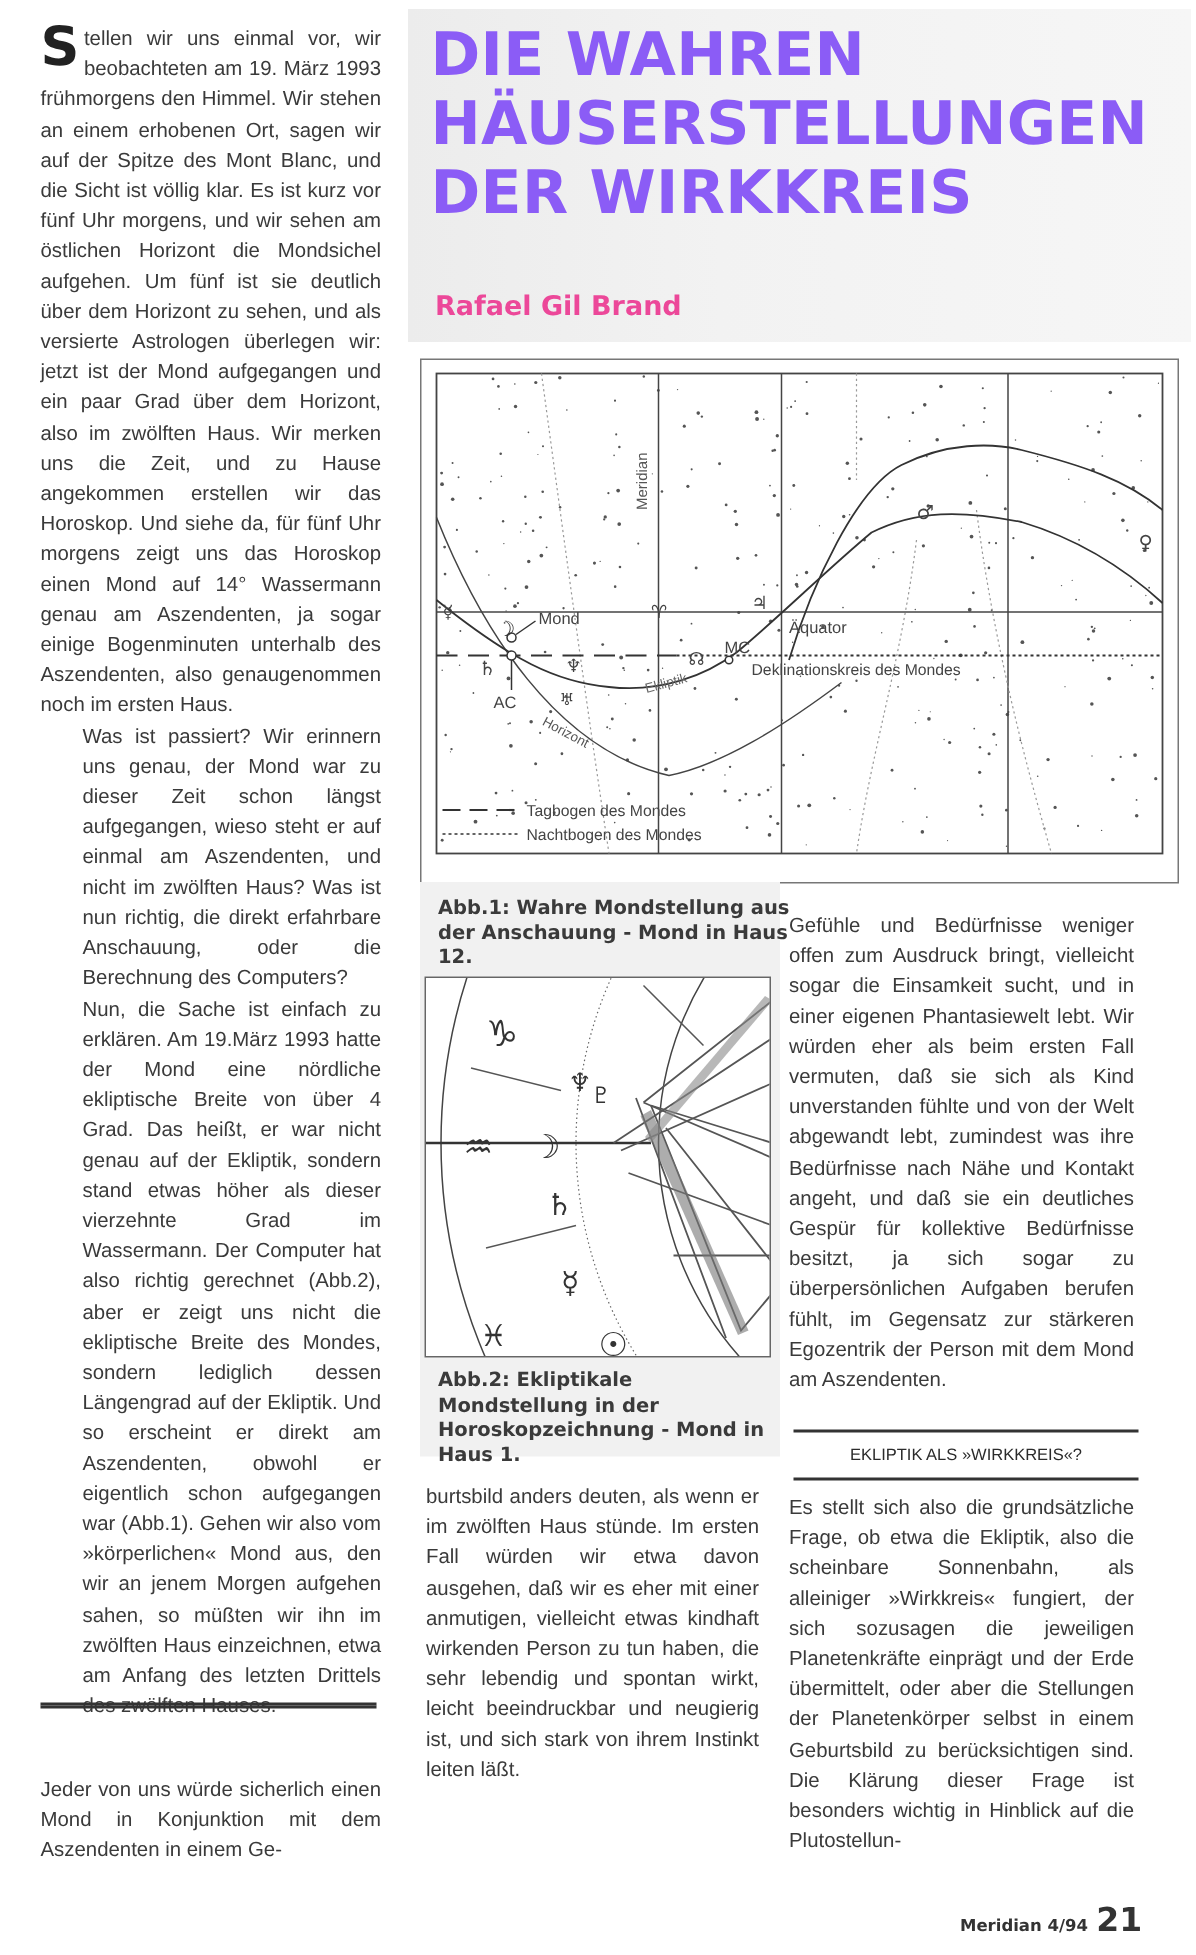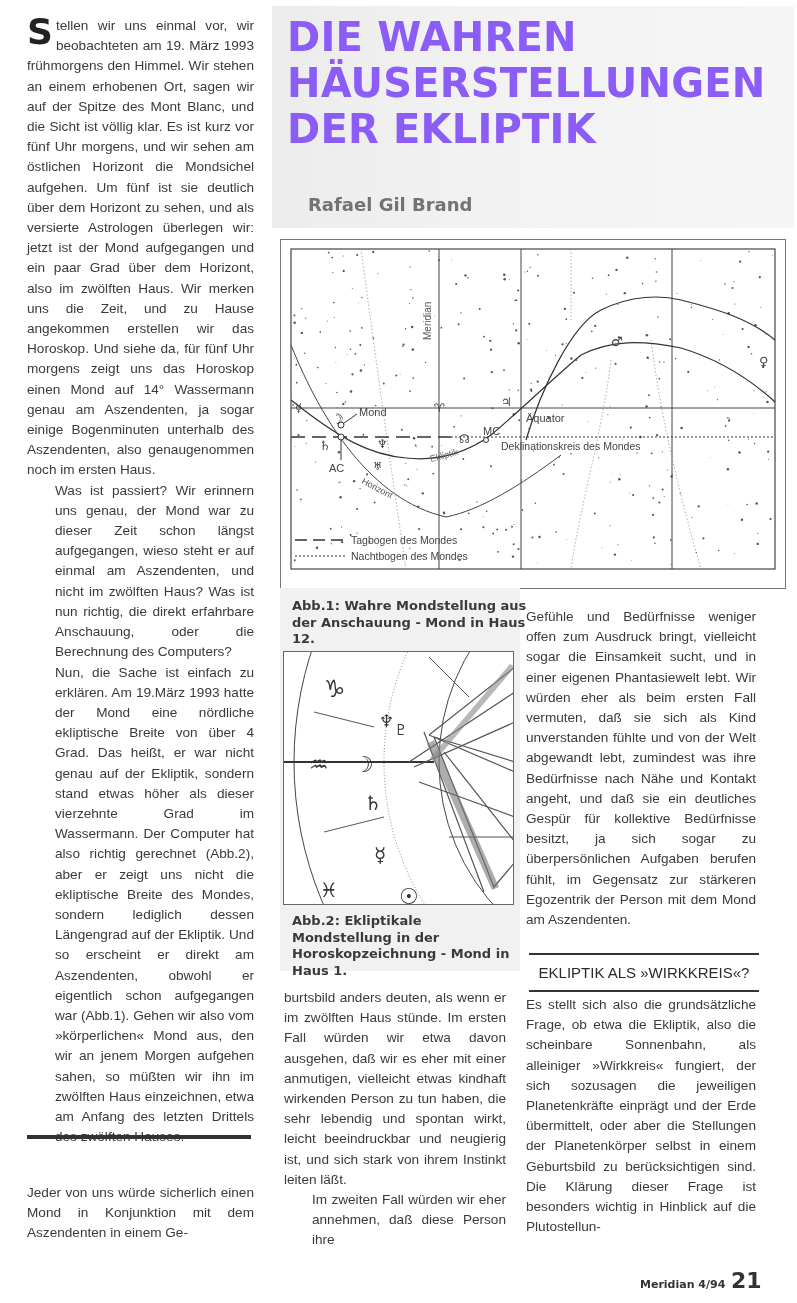--- a/index.html
+++ b/index.html
@@ -17,37 +17,37 @@
 
   .dropcap { float: left; font-family: "DejaVu Sans", sans-serif; font-weight: 900;
              font-size: 36px; line-height: 28px; color: #222; margin: 2px 3px 0 0; }
 
   .header-panel { position: absolute; left: 272px; top: 6px; width: 522px; height: 222px;
                   background: linear-gradient(90deg,#ececec 0%, #f2f2f2 40%, #f6f6f6 100%); }
   .title { position: absolute; left: 287px; top: 14px; width: 505px;
            font-family: "DejaVu Sans", sans-serif; font-weight: 900; font-size: 40px;
            line-height: 46px; color: #8b5cf6; letter-spacing: 0.2px; margin: 0; }
   .title span { display: block; }
-  .author { position: absolute; left: 308px; top: 194px; font-family: "DejaVu Sans", sans-serif;
-            font-weight: bold; font-size: 18px; color: #737373; text-align: center; }
+  .author { position: absolute; left: 290px; top: 194px; font-family: "DejaVu Sans", sans-serif;
+            font-weight: bold; font-size: 18px; color: #ec4899; text-align: center; }
 
   .fig1-frame { position: absolute; left: 280px; top: 239px; width: 506px; height: 350px;
                 border: 1px solid #777; background: #fff; box-sizing: border-box; }
   .fig1-frame svg { position: absolute; left: 0; top: 0; }
 
   .caption { position: absolute; font-family: "DejaVu Sans", sans-serif; font-weight: bold;
              font-size: 13px; line-height: 16.5px; color: #3a3a3a; }
   #cap1 { left: 292px; top: 598px; width: 240px; }
   #cap2 { left: 292px; top: 913px; width: 225px; }
   .cap-panel { position: absolute; left: 280px; top: 588px; width: 240px; height: 383px; background: #f1f1f1; }
 
   .fig2-frame { position: absolute; left: 283px; top: 651px; width: 231px; height: 254px;
                 border: 1px solid #666; background: #fff; box-sizing: border-box; overflow: hidden; }
 
-  .section-head { position: absolute; text-align: center; font-size: 15px; color: #2b2b2b; }
+  .section-head { position: absolute; text-align: center; font-size: 11px; color: #2b2b2b; }
   .section-head .rule { height: 2px; background: #333; }
   .section-head .label { padding: 9px 0 9px 0; }
   #sec1 { left: 27px; top: 1135px; width: 224px; }
   #sec2 { left: 529px; top: 953px; width: 230px; }
 
   .footer { position: absolute; left: 640px; top: 1268px; font-family: "DejaVu Sans", sans-serif;
             font-weight: bold; color: #333; }
   .footer .mag { font-size: 11px; }
   .footer .page { font-size: 22px; font-weight: 900; margin-left: 0; }
 </style>
@@ -65,21 +65,21 @@
   <div class="rule"></div>
 </div>
 <div class="col-text" style="position:absolute;left:27px;top:1183px;width:227px;">
   <p>Jeder von uns würde sicherlich einen Mond in Konjunktion mit dem Aszendenten in einem Ge-</p>
 </div>
 
 <div class="header-panel"></div>
 <h1 class="title">
   <span>DIE WAHREN</span>
   <span>HÄUSERSTELLUNGEN</span>
-  <span>DER EKLIPTIK</span>
+  <span>DER WIRKKREIS</span>
 </h1>
 <div class="author">Rafael Gil Brand</div>
 
 <div class="fig1-frame">
   <svg width="504" height="348" viewBox="0 0 504 348">
     <rect x="10" y="9" width="484" height="320" fill="#fff" stroke="#444" stroke-width="1.2"></rect>
     <g id="stars">
         <circle cx="247.4" cy="188.2" r="0.50" fill="#555"></circle>
         <circle cx="129.1" cy="151.1" r="0.86" fill="#555"></circle>
         <circle cx="49.7" cy="288.7" r="0.93" fill="#555"></circle>
@@ -485,21 +485,20 @@
     <text x="80" y="158" font-size="20" fill="#333" font-family="DejaVu Sans, sans-serif">♄</text>
     <text x="90" y="210" font-size="20" fill="#333" font-family="DejaVu Sans, sans-serif">☿</text>
     <text x="36" y="245" font-size="20" fill="#333" font-family="DejaVu Sans, sans-serif">♓</text>
     <text x="115" y="252" font-size="22" fill="#333" font-family="DejaVu Sans, sans-serif">☉</text>
   </svg>
 </div>
 <div id="cap2" class="caption">Abb.2: Ekliptikale Mondstellung in der Horoskopzeichnung - Mond in Haus 1.</div>
 
 <div id="col2b" class="col-text">
   <p>burtsbild anders deuten, als wenn er im zwölften Haus stünde. Im ersten Fall würden wir etwa davon ausgehen, daß wir es eher mit einer anmutigen, vielleicht etwas kindhaft wirkenden Person zu tun haben, die sehr lebendig und spontan wirkt, leicht beeindruckbar und neugierig ist, und sich stark von ihrem Instinkt leiten läßt.</p>
-  <p>Im zweiten Fall würden wir eher annehmen, daß diese Person ihre</p>
 </div>
 
 <div id="col3" class="col-text">
   <p>Gefühle und Bedürfnisse weniger offen zum Ausdruck bringt, vielleicht sogar die Einsamkeit sucht, und in einer eigenen Phantasiewelt lebt. Wir würden eher als beim ersten Fall vermuten, daß sie sich als Kind unverstanden fühlte und von der Welt abgewandt lebt, zumindest was ihre Bedürfnisse nach Nähe und Kontakt angeht, und daß sie ein deutliches Gespür für kollektive Bedürfnisse besitzt, ja sich sogar zu überpersönlichen Aufgaben berufen fühlt, im Gegensatz zur stärkeren Egozentrik der Person mit dem Mond am Aszendenten.</p>
 </div>
 <div id="sec2" class="section-head">
   <div class="rule"></div>
   <div class="label">EKLIPTIK ALS »WIRKKREIS«?</div>
   <div class="rule"></div>
 </div>

